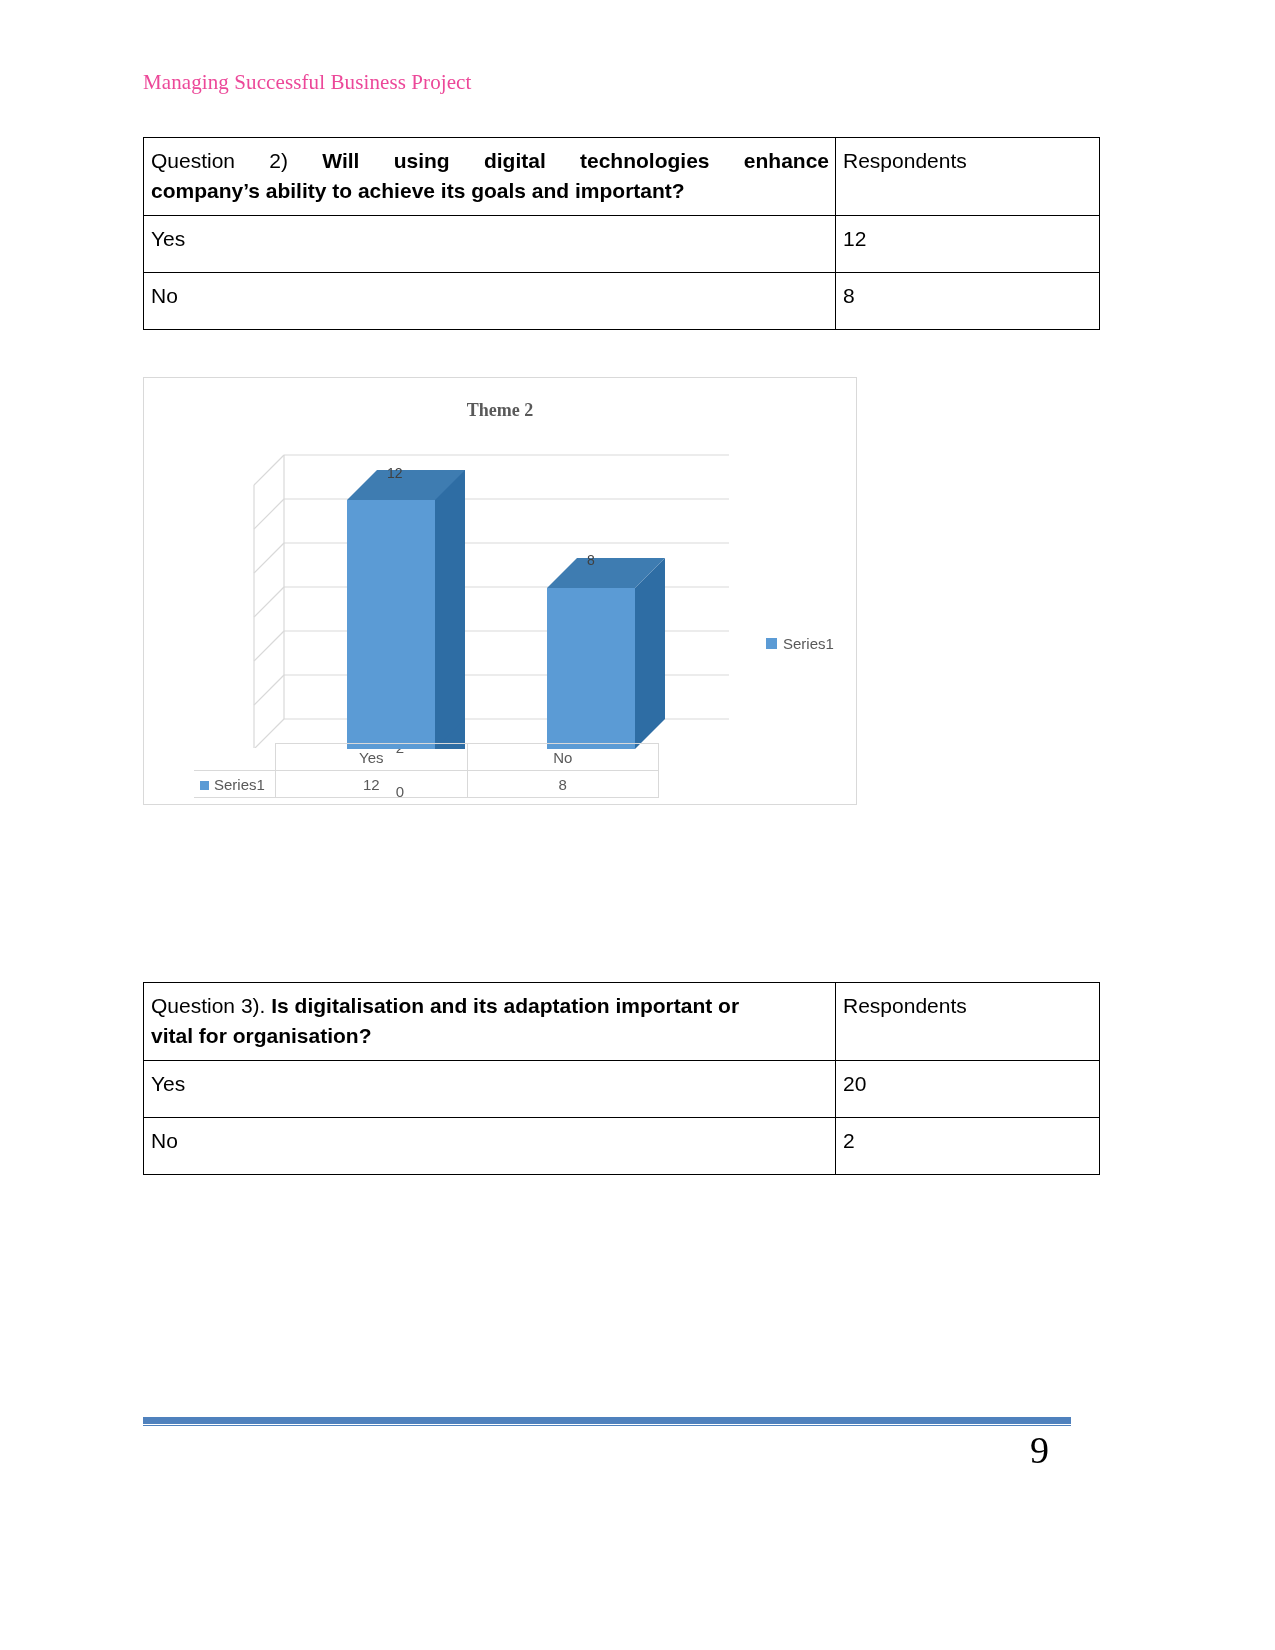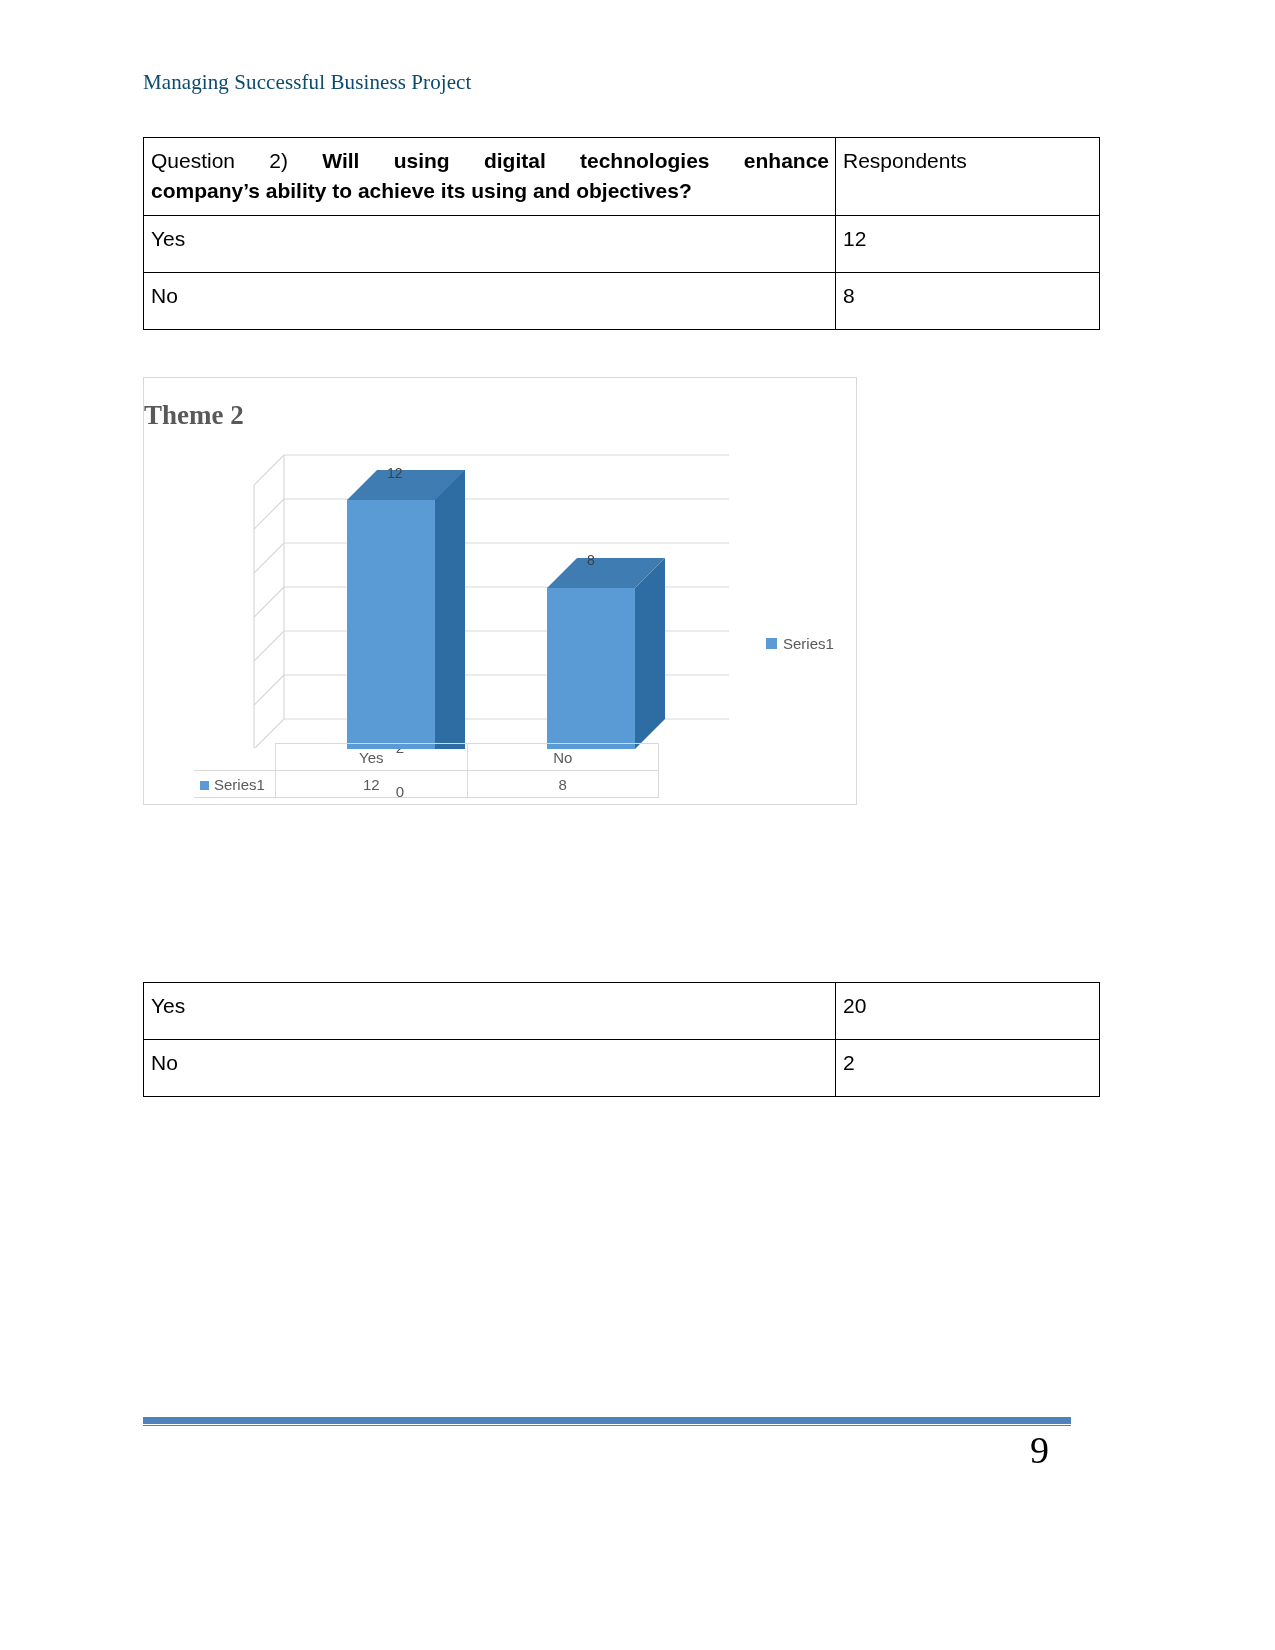--- a/index.html
+++ b/index.html
@@ -9,21 +9,21 @@
     font-family:"Liberation Sans", sans-serif;
     color:#000000;
     position:relative;
     overflow:hidden;
   }
   .page { position:relative; width:1275px; height:1650px; }
 
   .running-head {
     position:absolute; left:143px; top:70px;
     font-family:"Liberation Serif", serif;
-    font-size:21px; color:#0c4a6e;
+    font-size:21px; color:#ec4899;
     letter-spacing:0.1px;
   }
 
   
   .wtable {
     position:absolute;
     border-collapse:collapse;
     table-layout:fixed;
     width:928px;
     background:#fff;
@@ -47,23 +47,23 @@
   .chart-frame {
     position:absolute;
     left:143px; top:377px;
     width:714px; height:428px;
     border:1px solid #d9d9d9;
     background:#ffffff;
     box-sizing:border-box;
   }
   .chart-title {
     position:absolute; left:0; right:0; top:22px;
-    text-align:left;
+    text-align:center;
     font-family:"Liberation Serif", serif;
-    font-weight:bold; font-size:27px;
+    font-weight:bold; font-size:18px;
     color:#595959;
   }
 
   .plot {
     position:absolute;
     left:0; top:60px; width:714px; height:310px;
   }
 
   
   .ytick {
@@ -156,21 +156,21 @@
 
 <div class="page">
 
   <div class="running-head">Managing Successful Business Project</div>
 
   <table class="wtable" style="left:143px; top:137px;border-radius:21px;">
     <tbody>
       <tr>
         <td class="qcell">
           <div class="qjust"><span class="q-label">Question 2)</span> <span class="q-bold">Will using digital technologies enhance</span></div>
-          <div class="qjust2 q-bold">company’s ability to achieve its using and objectives?</div>
+          <div class="qjust2 q-bold">company’s ability to achieve its goals and important?</div>
         </td>
         <td class="rcell">Respondents</td>
       </tr>
       <tr>
         <td class="qcell" style="height:40px;">Yes</td>
         <td class="rcell">12</td>
       </tr>
       <tr>
         <td class="qcell" style="height:40px;">No</td>
         <td class="rcell">8</td>
@@ -258,20 +258,27 @@
         </tr>
       </tbody>
     </table>
   </div>
 
 
 
   <table class="wtable" style="left:143px; top:982px;">
     <tbody>
       <tr>
+        <td class="qcell">
+          <div class="qjust2"><span class="q-label">Question 3).</span> <span class="q-bold">Is digitalisation and its adaptation important or</span></div>
+          <div class="qjust2 q-bold">vital for organisation?</div>
+        </td>
+        <td class="rcell">Respondents</td>
+      </tr>
+      <tr>
         <td class="qcell" style="height:40px;">Yes</td>
         <td class="rcell">20</td>
       </tr>
       <tr>
         <td class="qcell" style="height:40px;">No</td>
         <td class="rcell">2</td>
       </tr>
     </tbody>
   </table>
 

